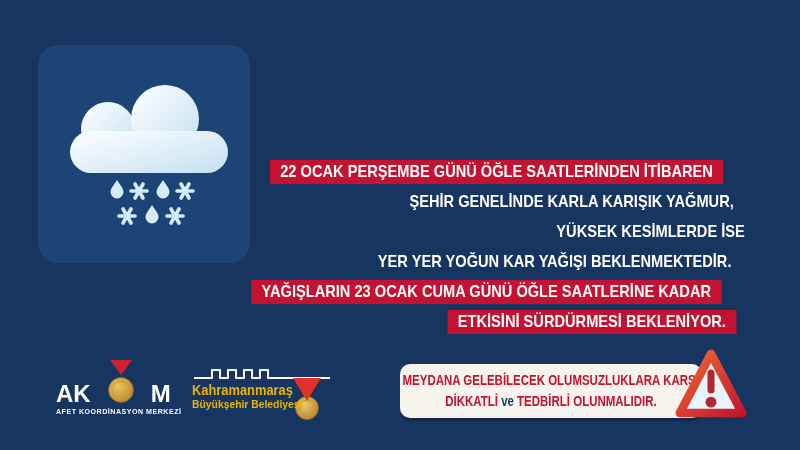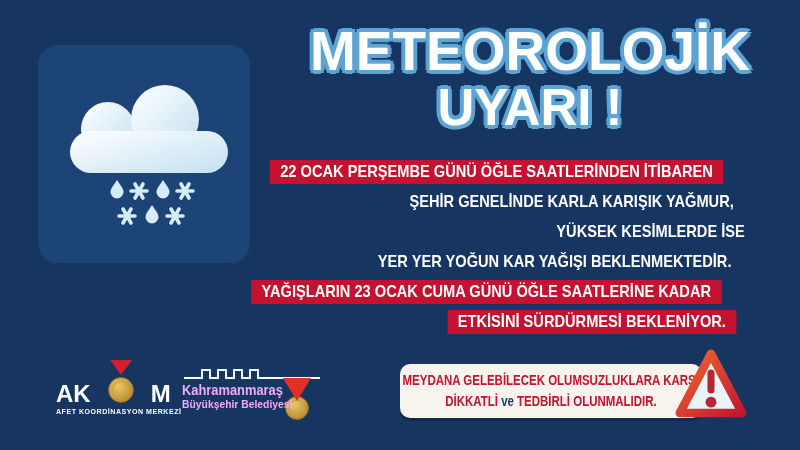--- a/index.html
+++ b/index.html
@@ -44,21 +44,21 @@
   }
   .msg-line.red{background:#c41230;padding:0 12px;}
   
   .akom{position:absolute;left:56px;top:359px;color:#fff;}
   .akom-name{display:flex;align-items:flex-end;font-size:24px;font-weight:bold;line-height:0.88;gap:16px;}
   .akom-name .medal-wrap{width:26px;height:47px;margin:0 1px -2px 1px;}
   .akom-sub{
     font-size:8px;font-weight:bold;letter-spacing:0.6px;white-space:nowrap;
     margin-top:3px;transform:scaleX(0.88);transform-origin:left;
   }
-  .kmaras{position:absolute;left:182px;top:361px;width:140px;height:64px;color:#f0abfc;}
+  .kmaras{position:absolute;left:192px;top:361px;width:140px;height:64px;color:#eab308;}
   .kmaras .deco{position:absolute;left:0;top:0;width:140px;height:64px;}
   .km-line1{
     position:absolute;left:0;top:21px;font-size:14px;font-weight:bold;
     white-space:nowrap;transform:scaleX(0.92);transform-origin:left;
   }
   .km-line2{
     position:absolute;left:0;top:37px;font-size:11.5px;font-weight:bold;
     white-space:nowrap;transform:scaleX(0.9);transform-origin:left;
   }
   
@@ -124,24 +124,20 @@
         </g>
         <g transform="translate(137,171)">
           <line x1="-8" y1="0" x2="8" y2="0"></line>
           <line x1="-4" y1="-7" x2="4" y2="7"></line>
           <line x1="-4" y1="7" x2="4" y2="-7"></line>
         </g>
       </g>
     </svg>
   </div>
 
-  <div class="title-block">
-    <div class="title-line1">METEOROLOJİK</div>
-    <div class="title-line2">UYARI !</div>
-  </div>
 
   <div class="message-block">
     <div class="msg-line red">22 OCAK PERŞEMBE GÜNÜ ÖĞLE SAATLERİNDEN İTİBAREN</div>
     <div class="msg-line">ŞEHİR GENELİNDE KARLA KARIŞIK YAĞMUR,</div>
     <div class="msg-line">YÜKSEK KESİMLERDE İSE</div>
     <div class="msg-line">YER YER YOĞUN KAR YAĞIŞI BEKLENMEKTEDİR.</div>
     <div class="msg-line red">YAĞIŞLARIN 23 OCAK CUMA GÜNÜ ÖĞLE SAATLERİNE KADAR</div>
     <div class="msg-line red">ETKİSİNİ SÜRDÜRMESİ BEKLENİYOR.</div>
   </div>
 

